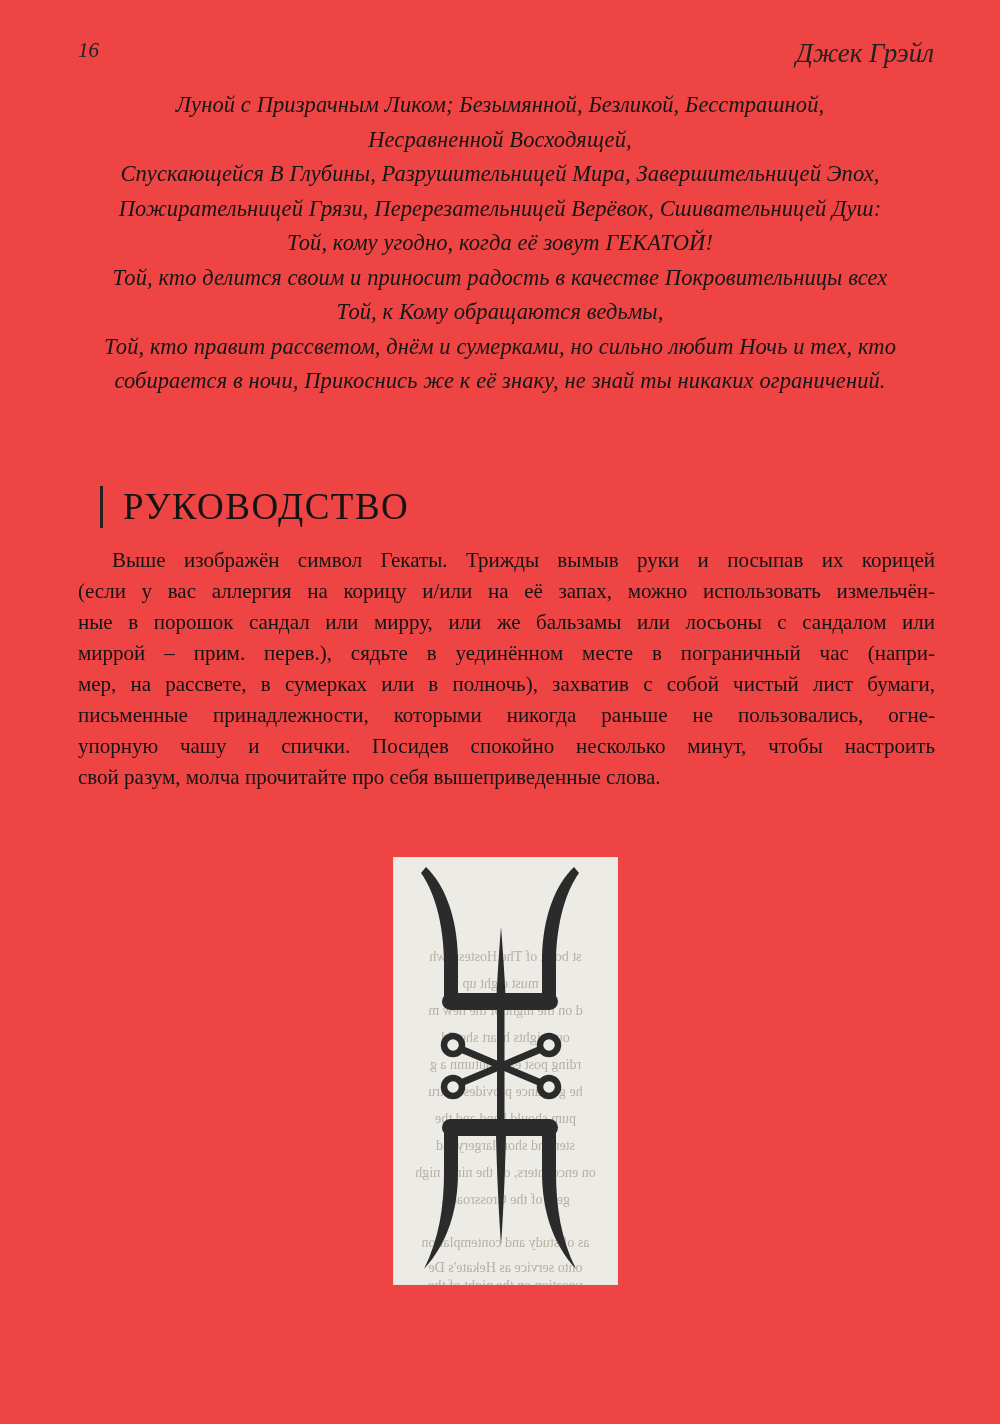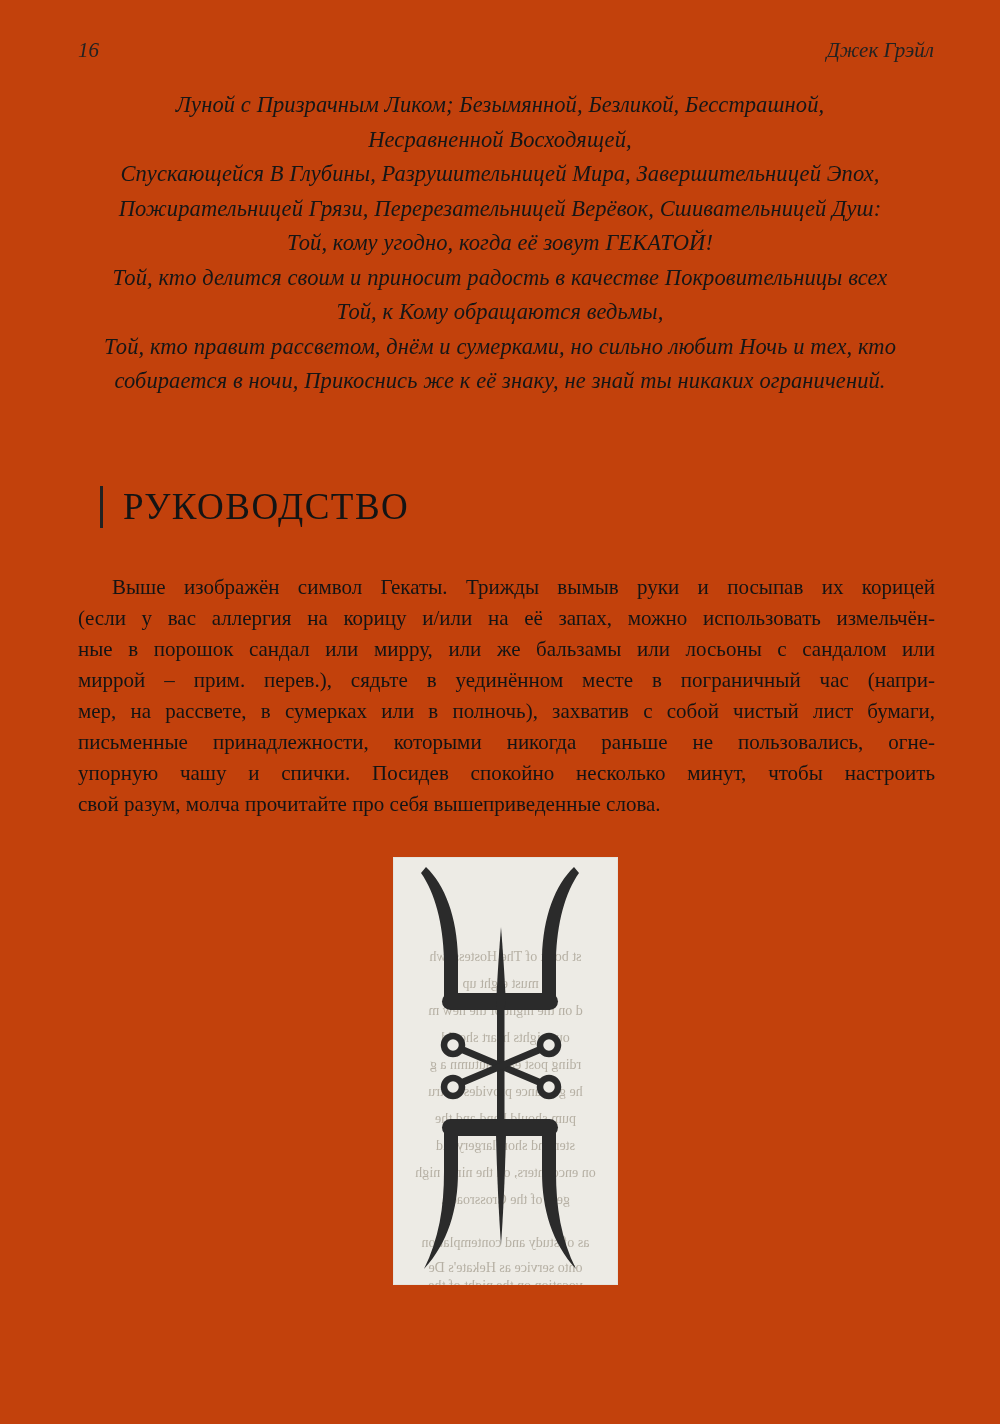--- a/index.html
+++ b/index.html
@@ -1,40 +1,40 @@
 <!DOCTYPE html>
 <html><head>
 <meta charset="utf-8">
 <style>
   html,body{margin:0;padding:0;}
   .page{
     position:relative;
     width:1000px;height:1424px;
-    background:#c2410c;
+    background:#ef4444;
     font-family:"Liberation Serif", serif;
     color:#1c1c1c;
     overflow:hidden;
   }
   
   .hdr{position:absolute;top:38px;left:78px;right:66px;display:flex;justify-content:space-between;}
   .hdr .pageno{font-style:italic;font-size:21px;color:#222;}
-  .hdr .author{font-style:italic;font-size:21px;color:#222;}
+  .hdr .author{font-style:italic;font-size:27px;color:#222;}
   
   .invocation{position:absolute;top:88px;left:70px;width:860px;text-align:center;}
   .invocation .iline{
     font-style:italic;font-size:22.5px;line-height:34.5px;color:#161616;
     letter-spacing:.1px;
   }
   
   .section-head{position:absolute;top:485px;left:100px;display:flex;align-items:center;}
   .section-head .rule{width:3px;height:42px;background:#222;margin-right:20px;}
   .section-head .htext{font-size:37px;letter-spacing:1.5px;color:#141414;}
   
   .para{position:absolute;left:78px;width:857px;}
-  .p1{top:545px;margin-top:27px;}
+  .p1{top:545px;}
   .p2{top:797px;}
   .pline{
     font-size:21px;line-height:31px;color:#141414;
     text-align:justify;text-align-last:justify;
     white-space:normal;
   }
   .pline.first{text-indent:34px;}
   .pline.last{text-align-last:left;}
   
   .figure{

